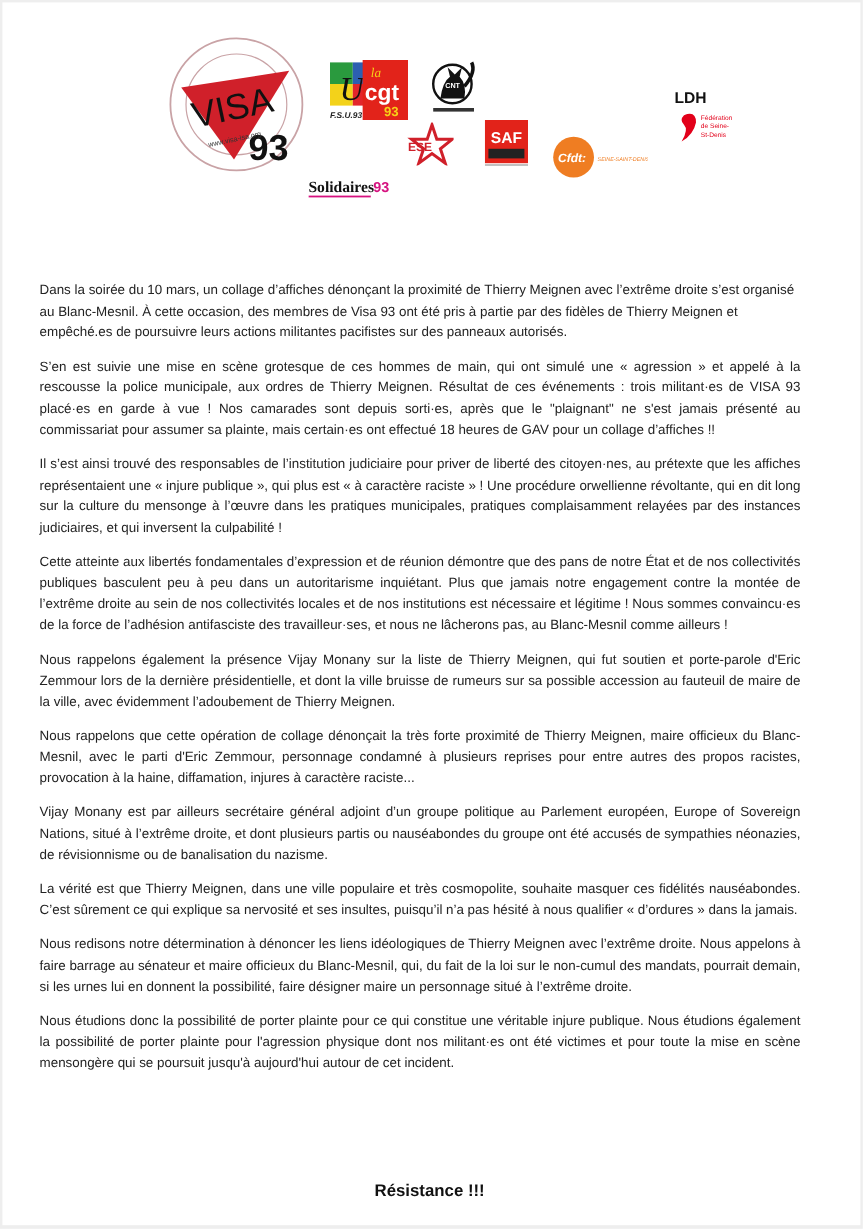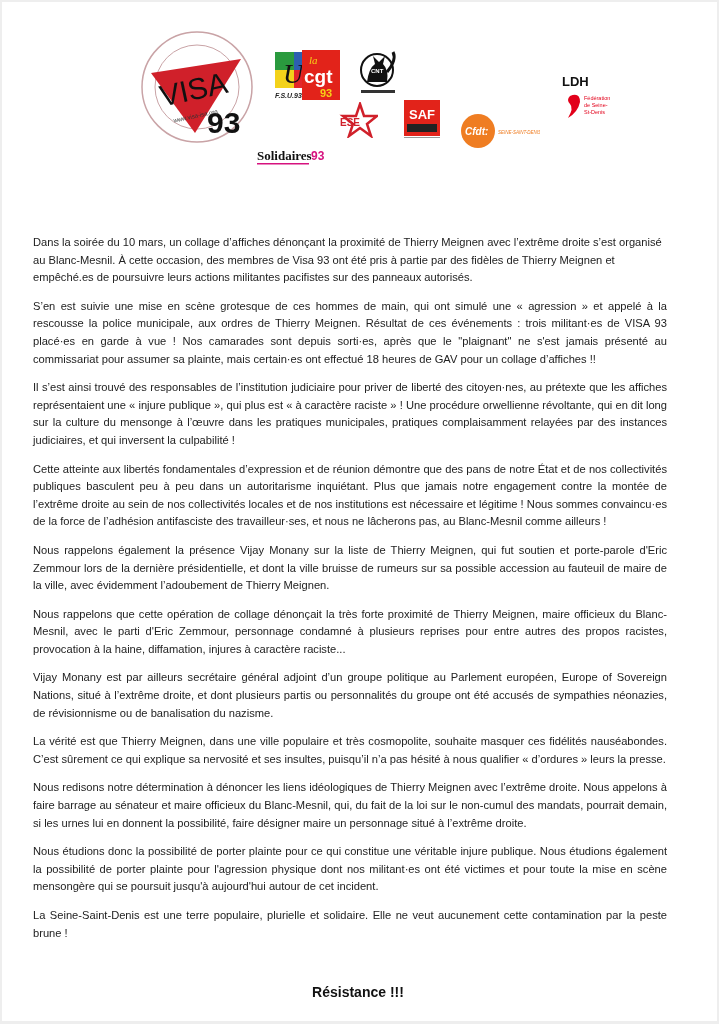--- a/index.html
+++ b/index.html
@@ -137,21 +137,20 @@
   </div>
 
 
   <div class="body-text">
     <p class="para left">Dans la soirée du 10 mars, un collage d’affiches dénonçant la proximité de Thierry  Meignen avec l’extrême droite s’est organisé au Blanc-Mesnil. À cette occasion, des membres de Visa 93 ont été pris à partie par des fidèles de Thierry  Meignen et empêché.es de poursuivre leurs actions militantes pacifistes sur des panneaux autorisés.</p>
     <p class="para">S’en est suivie une mise en scène grotesque de ces hommes de main, qui ont simulé une « agression » et appelé à la rescousse la police municipale, aux ordres de Thierry Meignen. Résultat de ces événements : trois militant·es de VISA 93 placé·es en garde à vue ! Nos camarades sont depuis sorti·es, après que le "plaignant" ne s'est jamais présenté au commissariat pour assumer sa plainte, mais certain·es ont effectué 18 heures de GAV pour un collage d’affiches !!</p>
     <p class="para">Il s’est ainsi trouvé des responsables de l’institution judiciaire pour priver de liberté des citoyen·nes, au prétexte que les affiches représentaient une « injure publique », qui plus est « à caractère raciste » ! Une procédure orwellienne révoltante, qui en dit long sur la culture du mensonge à l’œuvre dans les pratiques municipales, pratiques complaisamment relayées par des instances judiciaires, et qui inversent la culpabilité !</p>
     <p class="para">Cette atteinte aux libertés fondamentales d’expression et de réunion  démontre que des pans de notre État et de nos collectivités publiques basculent peu à peu dans un autoritarisme inquiétant. Plus que jamais notre engagement contre la montée de l’extrême droite au sein de nos collectivités locales et de nos institutions est nécessaire et légitime ! Nous sommes convaincu·es de la force de l’adhésion antifasciste des travailleur·ses, et nous ne lâcherons pas, au Blanc-Mesnil comme ailleurs !</p>
     <p class="para">Nous rappelons également la présence Vijay Monany sur la liste de Thierry Meignen, qui fut soutien et porte-parole d'Eric Zemmour lors de la dernière présidentielle, et dont la ville bruisse de rumeurs sur sa possible accession au fauteuil de maire de la ville, avec évidemment l’adoubement de Thierry  Meignen.</p>
     <p class="para">Nous rappelons que cette opération de collage dénonçait la très forte proximité de Thierry Meignen, maire officieux du Blanc-Mesnil, avec le parti d'Eric Zemmour, personnage condamné à plusieurs reprises pour entre autres des propos racistes, provocation à la haine, diffamation, injures à caractère raciste...</p>
-    <p class="para">Vijay Monany est par ailleurs secrétaire général adjoint d’un groupe politique au Parlement européen, Europe of Sovereign Nations, situé à l’extrême droite, et dont plusieurs partis ou personnalités du groupe ont été accusés de sympathies néonazies, de révisionnisme ou de banalisation du nazisme.</p>
-    <p class="para">La vérité est que Thierry Meignen, dans une ville populaire et très cosmopolite, souhaite masquer ces fidélités nauséabondes. C’est sûrement ce qui explique sa nervosité et ses insultes, puisqu’il n’a pas hésité à nous qualifier « d’ordures » leurs la presse.</p>
+    <p class="para">Vijay Monany est par ailleurs secrétaire général adjoint d’un groupe politique au Parlement européen, Europe of Sovereign Nations, situé à l’extrême droite, et dont plusieurs partis ou nauséabondes du groupe ont été accusés de sympathies néonazies, de révisionnisme ou de banalisation du nazisme.</p>
+    <p class="para">La vérité est que Thierry Meignen, dans une ville populaire et très cosmopolite, souhaite masquer ces fidélités nauséabondes. C’est sûrement ce qui explique sa nervosité et ses insultes, puisqu’il n’a pas hésité à nous qualifier « d’ordures » dans la jamais.</p>
     <p class="para">Nous redisons notre détermination à dénoncer les liens idéologiques de Thierry  Meignen avec l’extrême droite. Nous appelons à faire barrage au sénateur et maire officieux du Blanc-Mesnil, qui, du fait de la loi sur le non-cumul des mandats, pourrait demain, si les urnes lui en donnent la possibilité, faire désigner maire un personnage situé à l’extrême droite.</p>
     <p class="para">Nous étudions donc la possibilité de porter plainte pour ce qui constitue une véritable injure publique. Nous étudions également la possibilité de porter plainte pour l'agression physique dont nos militant·es ont été victimes et pour toute la mise en scène mensongère qui se poursuit jusqu'à aujourd'hui autour de cet incident.</p>
-    <p class="para">La Seine-Saint-Denis est une terre populaire, plurielle et solidaire. Elle ne veut aucunement cette contamination par la peste brune !</p>
   </div>
 
   <div class="closing">Résistance !!!</div>
 </div>
 
 </body></html>

